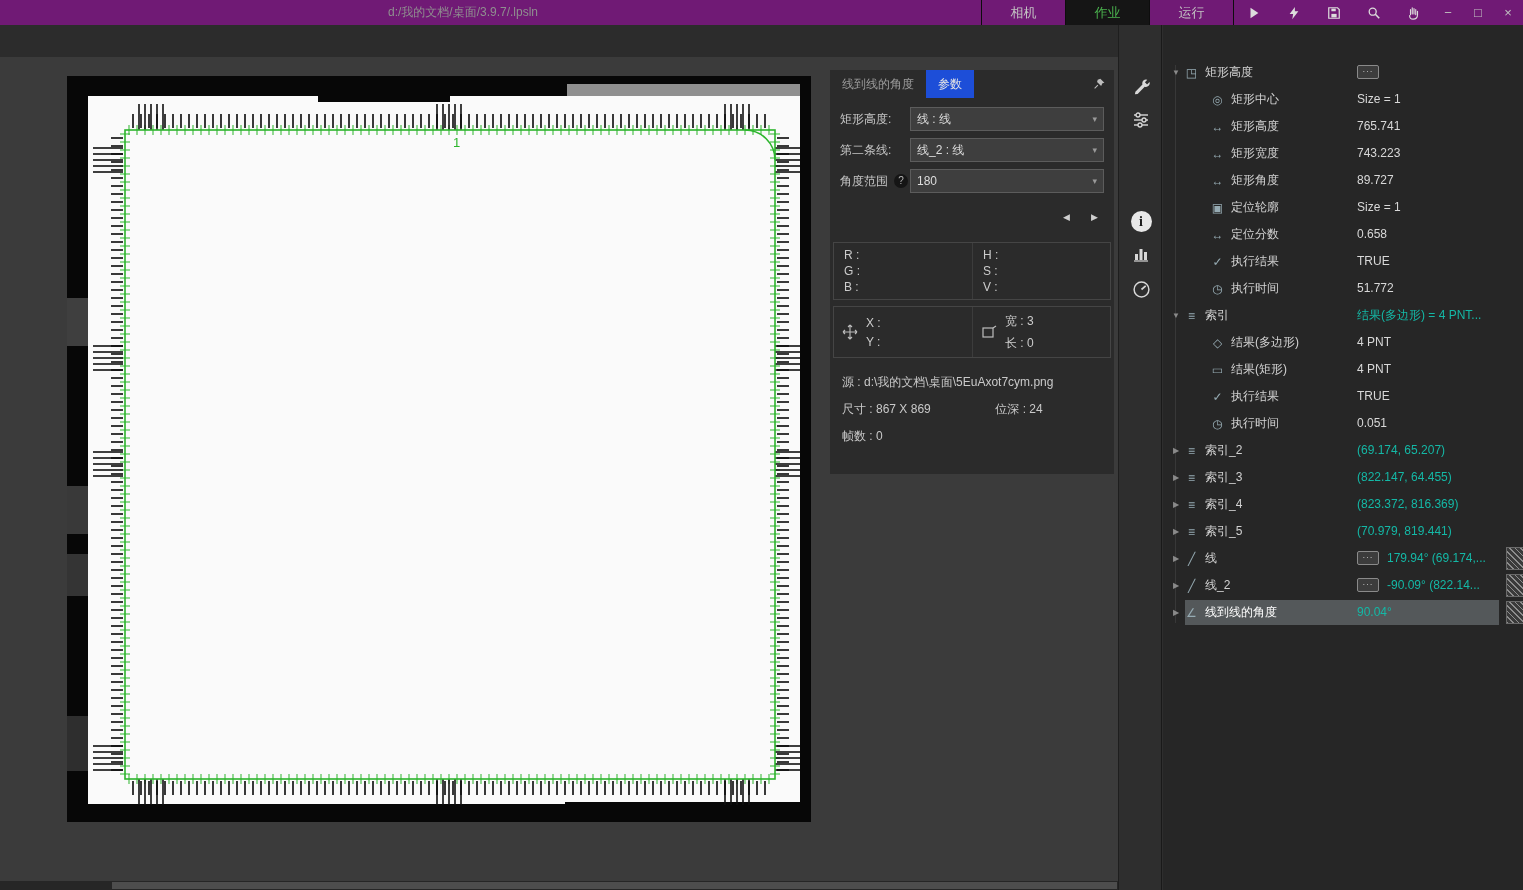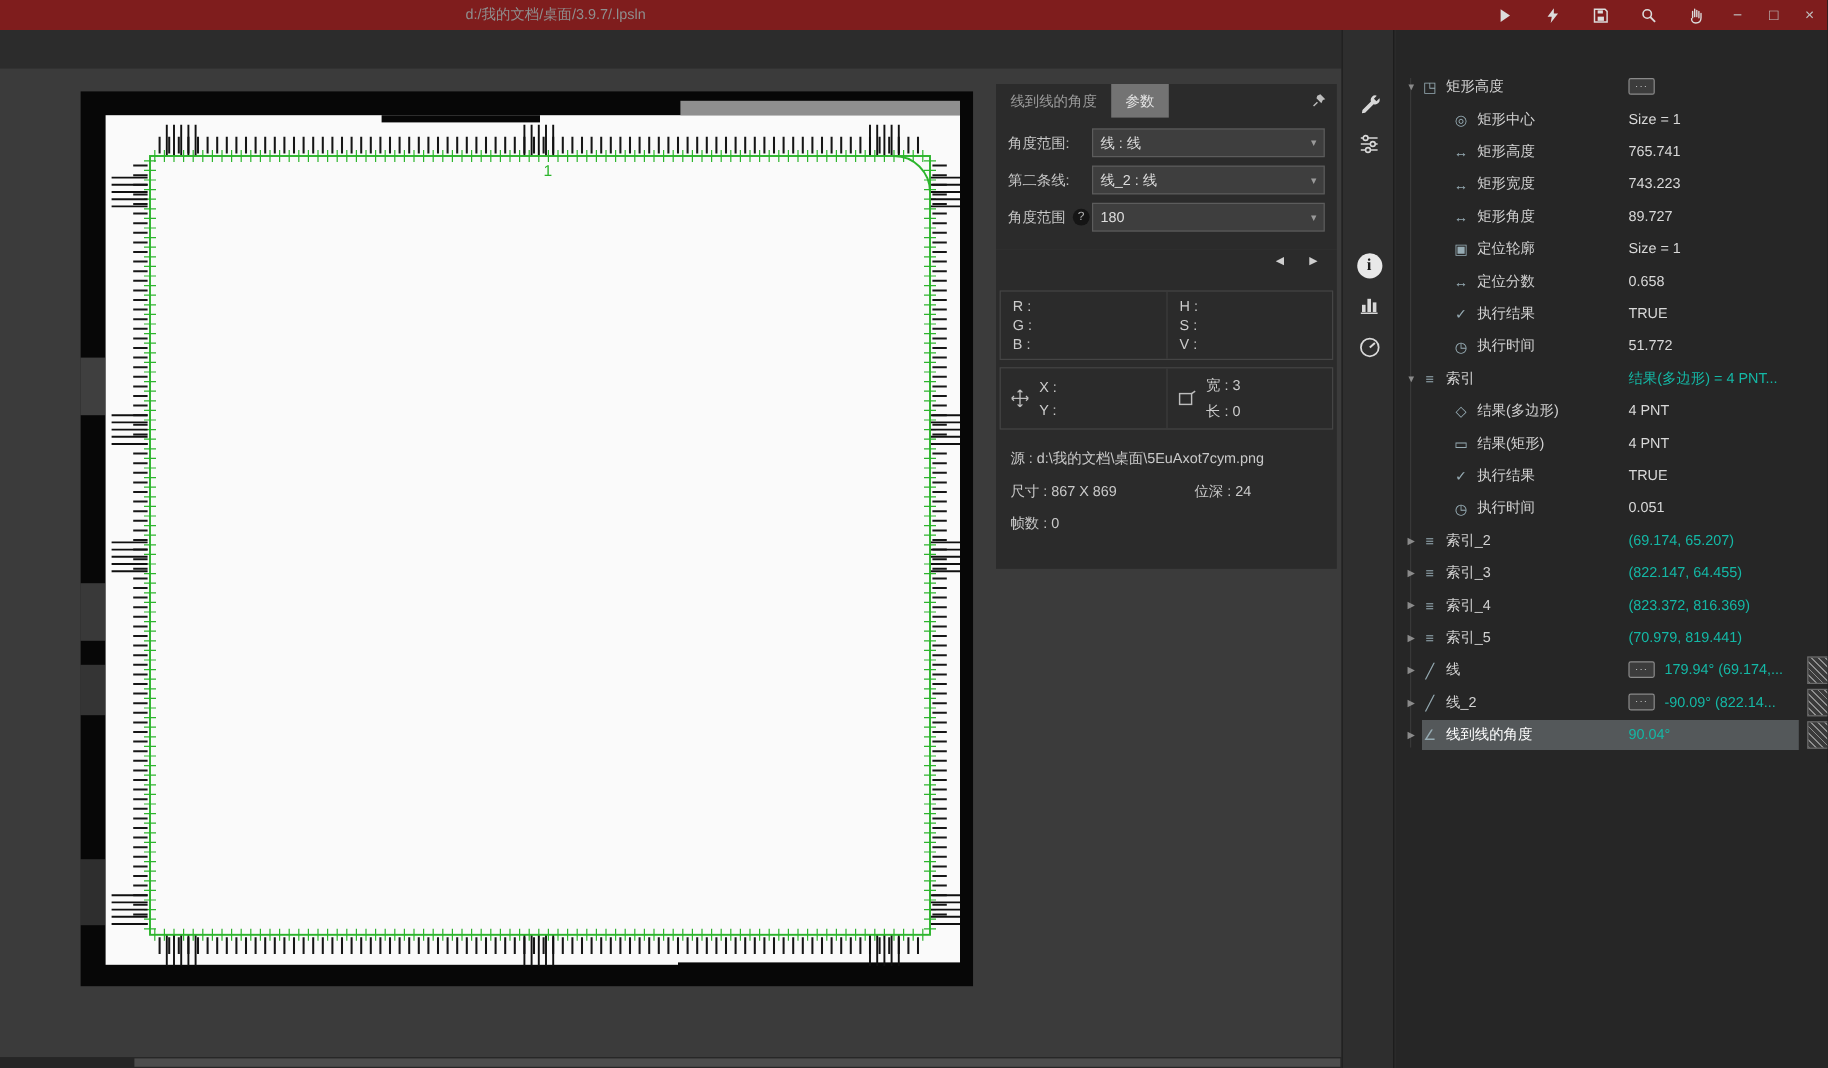--- a/index.html
+++ b/index.html
@@ -1,20 +1,20 @@
 <!DOCTYPE html>
 <html><head>
 <meta charset="utf-8">
 <style>
   html,body{margin:0;padding:0;background:#161616;}
   #app{position:relative;width:1523px;height:890px;background:#2e2e2e;overflow:hidden;
        font-family:"Liberation Sans",sans-serif;font-size:12px;color:#cccccc;}
 
   
-  .titlebar{position:absolute;left:0;top:0;width:1523px;height:25px;background:#7f1d1d;}
+  .titlebar{position:absolute;left:0;top:0;width:1523px;height:25px;background:#701a75;}
   .tb-title{position:absolute;left:388px;top:0;line-height:25px;color:#8f8f8f;}
   .tb-tabs{position:absolute;left:981px;top:0;height:25px;display:flex;border-left:1px solid #0d0d0d;}
   .tb-tab{width:83px;text-align:center;line-height:25px;font-size:13px;color:#c2c2c2;border-right:1px solid #0d0d0d;cursor:default;}
   .tb-tab.active{color:#4bb54f;background:#151515;}
   .tb-actions{position:absolute;left:1236px;top:0;width:196px;height:25px;display:flex;align-items:center;justify-content:space-between;padding:0 8px;box-sizing:border-box;}
   .tb-act{width:20px;height:20px;display:flex;align-items:center;justify-content:center;}
   .win{position:absolute;right:0;top:0;height:25px;display:flex;}
   .win-btn{width:30px;line-height:25px;text-align:center;color:#c0c0c0;font-size:13px;}
 
   
@@ -22,21 +22,21 @@
   .strip-handle{position:absolute;left:1146px;top:30px;color:#7d7d7d;font-size:15px;letter-spacing:-2px;}
 
   
   .viewer{position:absolute;left:0;top:57px;width:1118px;height:824px;background:#3b3b3b;}
   .scan{position:absolute;left:67px;top:19px;}
 
   
   .pp{position:absolute;left:830px;top:70px;width:284px;background:#2b2b2b;padding-bottom:6px;}
   .pp-tabs{height:28px;display:flex;position:relative;}
   .pp-tab{padding:0 12px;line-height:28px;color:#9c9c9c;}
-  .pp-tab.active{background:#737373;color:#e4e4e4;}
+  .pp-tab.active{background:#1d4ed8;color:#e4e4e4;}
   .pp-pin{position:absolute;right:8px;top:7px;}
   .pp-body{padding:9px 10px 2px 10px;}
   .p-row{display:flex;align-items:center;margin-bottom:7px;}
   .p-label{width:54px;flex:none;color:#c6c6c6;}
   .help-slot{width:16px;flex:none;}
   .help{width:14px;height:14px;flex:none;border-radius:50%;background:#151515;color:#b5b5b5;
         font-size:10px;line-height:14px;text-align:center;margin-right:2px;}
   .combo{flex:1;height:22px;background:#3e3e3e;border:1px solid #5c5c5c;display:flex;align-items:center;
          padding:0 6px;color:#dddddd;}
   .combo .chev{margin-left:auto;color:#9a9a9a;font-size:9px;}
@@ -95,20 +95,25 @@
 
   svg.ic{display:block;}
 </style>
 </head>
 <body>
 
 <div id="app">
 
   <div class="titlebar">
     <div class="tb-title">d:/我的文档/桌面/3.9.7/.lpsln</div>
+    <div class="tb-tabs">
+        <div class="tb-tab">相机</div>
+        <div class="tb-tab active">作业</div>
+        <div class="tb-tab">运行</div>
+      </div>
     <div class="tb-actions">
       <span class="tb-act">
         <svg class="ic" width="14" height="14" viewBox="0 0 16 16">
             <polygon points="4,2 13,8 4,14" fill="#dcdcdc"></polygon>
           </svg>
       </span>
       <span class="tb-act">
         <svg class="ic" width="14" height="14" viewBox="0 0 16 16">
             <polygon points="9,1 3,9 7,9 6,15 13,6 9,6" fill="#dcdcdc"></polygon>
           </svg>
@@ -881,21 +886,21 @@
       <div class="pp-tab active">参数</div>
       <span class="pp-pin">
         <svg class="ic" width="13" height="13" viewBox="0 0 16 16">
             <path d="M9 2l5 5-2.4 0.8L10 11 5 6l0.8-2.6z" fill="#bdbdbd"></path>
             <line x1="6" y1="10" x2="2" y2="14" stroke="#bdbdbd" stroke-width="1.4"></line>
           </svg>
       </span>
     </div>
     <div class="pp-body">
         <div class="p-row">
-          <span class="p-label">角度范围:</span>
+          <span class="p-label">矩形高度:</span>
           <span class="help-slot"></span>
           <div class="combo">
             <span class="combo-val">线 : 线</span>
             <span class="chev">▾</span>
           </div>
         </div>
         <div class="p-row">
           <span class="p-label">第二条线:</span>
           <span class="help-slot"></span>
           <div class="combo">

